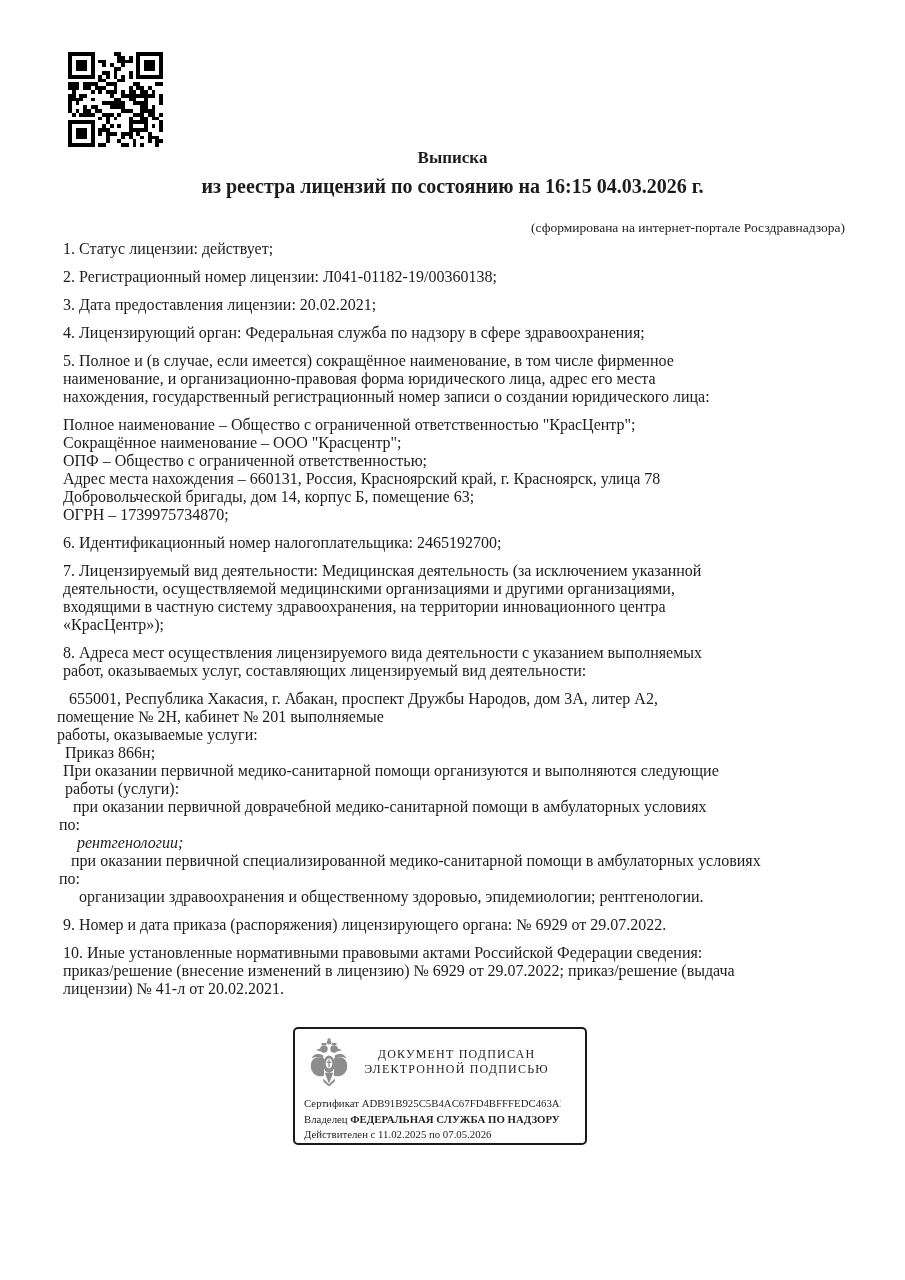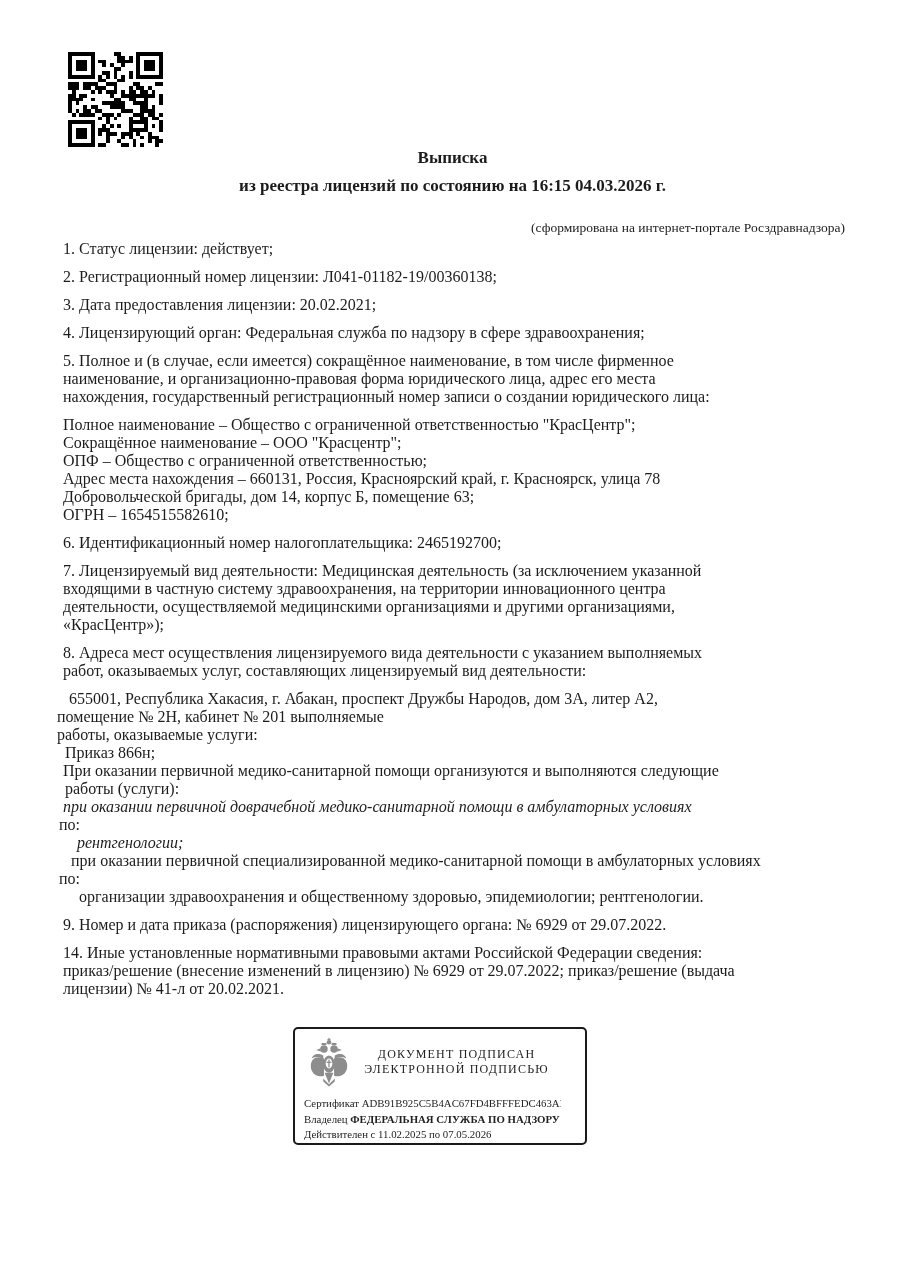--- a/index.html
+++ b/index.html
@@ -18,21 +18,21 @@
   }
   .qr svg { width:100%; height:100%; shape-rendering:crispEdges; }
   .titles {
     position:absolute; top:146px; left:0; right:0;
     text-align:center;
   }
   .title-line1 {
     font-size:17px; font-weight:bold; line-height:24px;
   }
   .title-line2 {
-    font-size:17px; font-weight:bold; line-height:24px; margin-top:4px;
+    font-size:20px; font-weight:bold; line-height:24px; margin-top:4px;
   }
   .formed-note {
     position:absolute; top:220px; right:60px;
     font-size:13.5px; color:#1c1c1c;text-align:center;
   }
   .doc-body {
     position:absolute; top:240px; left:63px; width:792px;
     font-size:16px; line-height:18px;
   }
   .block { margin-bottom:10px; }
@@ -305,54 +305,54 @@
         <div class="line" style="margin-left: 0px;">5. Полное и (в случае, если имеется) сокращённое наименование, в том числе фирменное</div>
         <div class="line" style="margin-left: 0px;">наименование, и организационно-правовая форма юридического лица, адрес его места</div>
         <div class="line" style="margin-left: 0px;">нахождения, государственный регистрационный номер записи о создании юридического лица:</div>
       </div>
       <div class="block">
         <div class="line" style="margin-left: 0px;">Полное наименование – Общество с ограниченной ответственностью "КрасЦентр";</div>
         <div class="line" style="margin-left: 0px;">Сокращённое наименование – ООО "Красцентр";</div>
         <div class="line" style="margin-left: 0px;">ОПФ – Общество с ограниченной ответственностью;</div>
         <div class="line" style="margin-left: 0px;">Адрес места нахождения – 660131, Россия, Красноярский край, г. Красноярск, улица 78</div>
         <div class="line" style="margin-left: 0px;">Добровольческой бригады, дом 14, корпус Б, помещение 63;</div>
-        <div class="line" style="margin-left: 0px;">ОГРН – 1654515582610;</div>
+        <div class="line" style="margin-left: 0px;">ОГРН – 1739975734870;</div>
       </div>
       <div class="block">
         <div class="line" style="margin-left: 0px;">6. Идентификационный номер налогоплательщика: 2465192700;</div>
       </div>
       <div class="block">
         <div class="line" style="margin-left: 0px;">7. Лицензируемый вид деятельности: Медицинская деятельность (за исключением указанной</div>
+        <div class="line" style="margin-left: 0px;">деятельности, осуществляемой медицинскими организациями и другими организациями,</div>
         <div class="line" style="margin-left: 0px;">входящими в частную систему здравоохранения, на территории инновационного центра</div>
-        <div class="line" style="margin-left: 0px;">деятельности, осуществляемой медицинскими организациями и другими организациями,</div>
         <div class="line" style="margin-left: 0px;">«КрасЦентр»);</div>
       </div>
       <div class="block">
         <div class="line" style="margin-left: 0px;">8. Адреса мест осуществления лицензируемого вида деятельности с указанием выполняемых</div>
         <div class="line" style="margin-left: 0px;">работ, оказываемых услуг, составляющих лицензируемый вид деятельности:</div>
       </div>
       <div class="block">
         <div class="line" style="margin-left: 6px;">655001, Республика Хакасия, г. Абакан, проспект Дружбы Народов, дом 3А, литер А2,</div>
         <div class="line" style="margin-left: -6px;">помещение № 2Н, кабинет № 201 выполняемые</div>
         <div class="line" style="margin-left: -6px;">работы, оказываемые услуги:</div>
         <div class="line" style="margin-left: 2px;">Приказ 866н;</div>
         <div class="line" style="margin-left: 0px;">При оказании первичной медико-санитарной помощи организуются и выполняются следующие</div>
         <div class="line" style="margin-left: 2px;">работы (услуги):</div>
-        <div class="line" style=" font-style: italic;">при оказании первичной доврачебной медико-санитарной помощи в амбулаторных условиях</div>
+        <div class="line" style="margin-left: 10px;">при оказании первичной доврачебной медико-санитарной помощи в амбулаторных условиях</div>
         <div class="line" style="margin-left: -4px;">по:</div>
         <div class="line" style="margin-left: 14px; font-style: italic;">рентгенологии;</div>
         <div class="line" style="margin-left: 8px;">при оказании первичной специализированной медико-санитарной помощи в амбулаторных условиях</div>
         <div class="line" style="margin-left: -4px;">по:</div>
         <div class="line" style="margin-left: 16px;">организации здравоохранения и общественному здоровью, эпидемиологии; рентгенологии.</div>
       </div>
       <div class="block">
         <div class="line" style="margin-left: 0px;">9. Номер и дата приказа (распоряжения) лицензирующего органа: № 6929 от 29.07.2022.</div>
       </div>
       <div class="block">
-        <div class="line" style="margin-left: 0px;">14. Иные установленные нормативными правовыми актами Российской Федерации сведения:</div>
+        <div class="line" style="margin-left: 0px;">10. Иные установленные нормативными правовыми актами Российской Федерации сведения:</div>
         <div class="line" style="margin-left: 0px;">приказ/решение (внесение изменений в лицензию) № 6929 от 29.07.2022; приказ/решение (выдача</div>
         <div class="line" style="margin-left: 0px;">лицензии) № 41-л от 20.02.2021.</div>
       </div>
     </div>
 
   <div class="stamp">
     <div class="stamp-top">
       <div class="emblem">
         <svg viewBox="0 0 64 70" xmlns="http://www.w3.org/2000/svg">
           <g fill="#8d8d8d">

